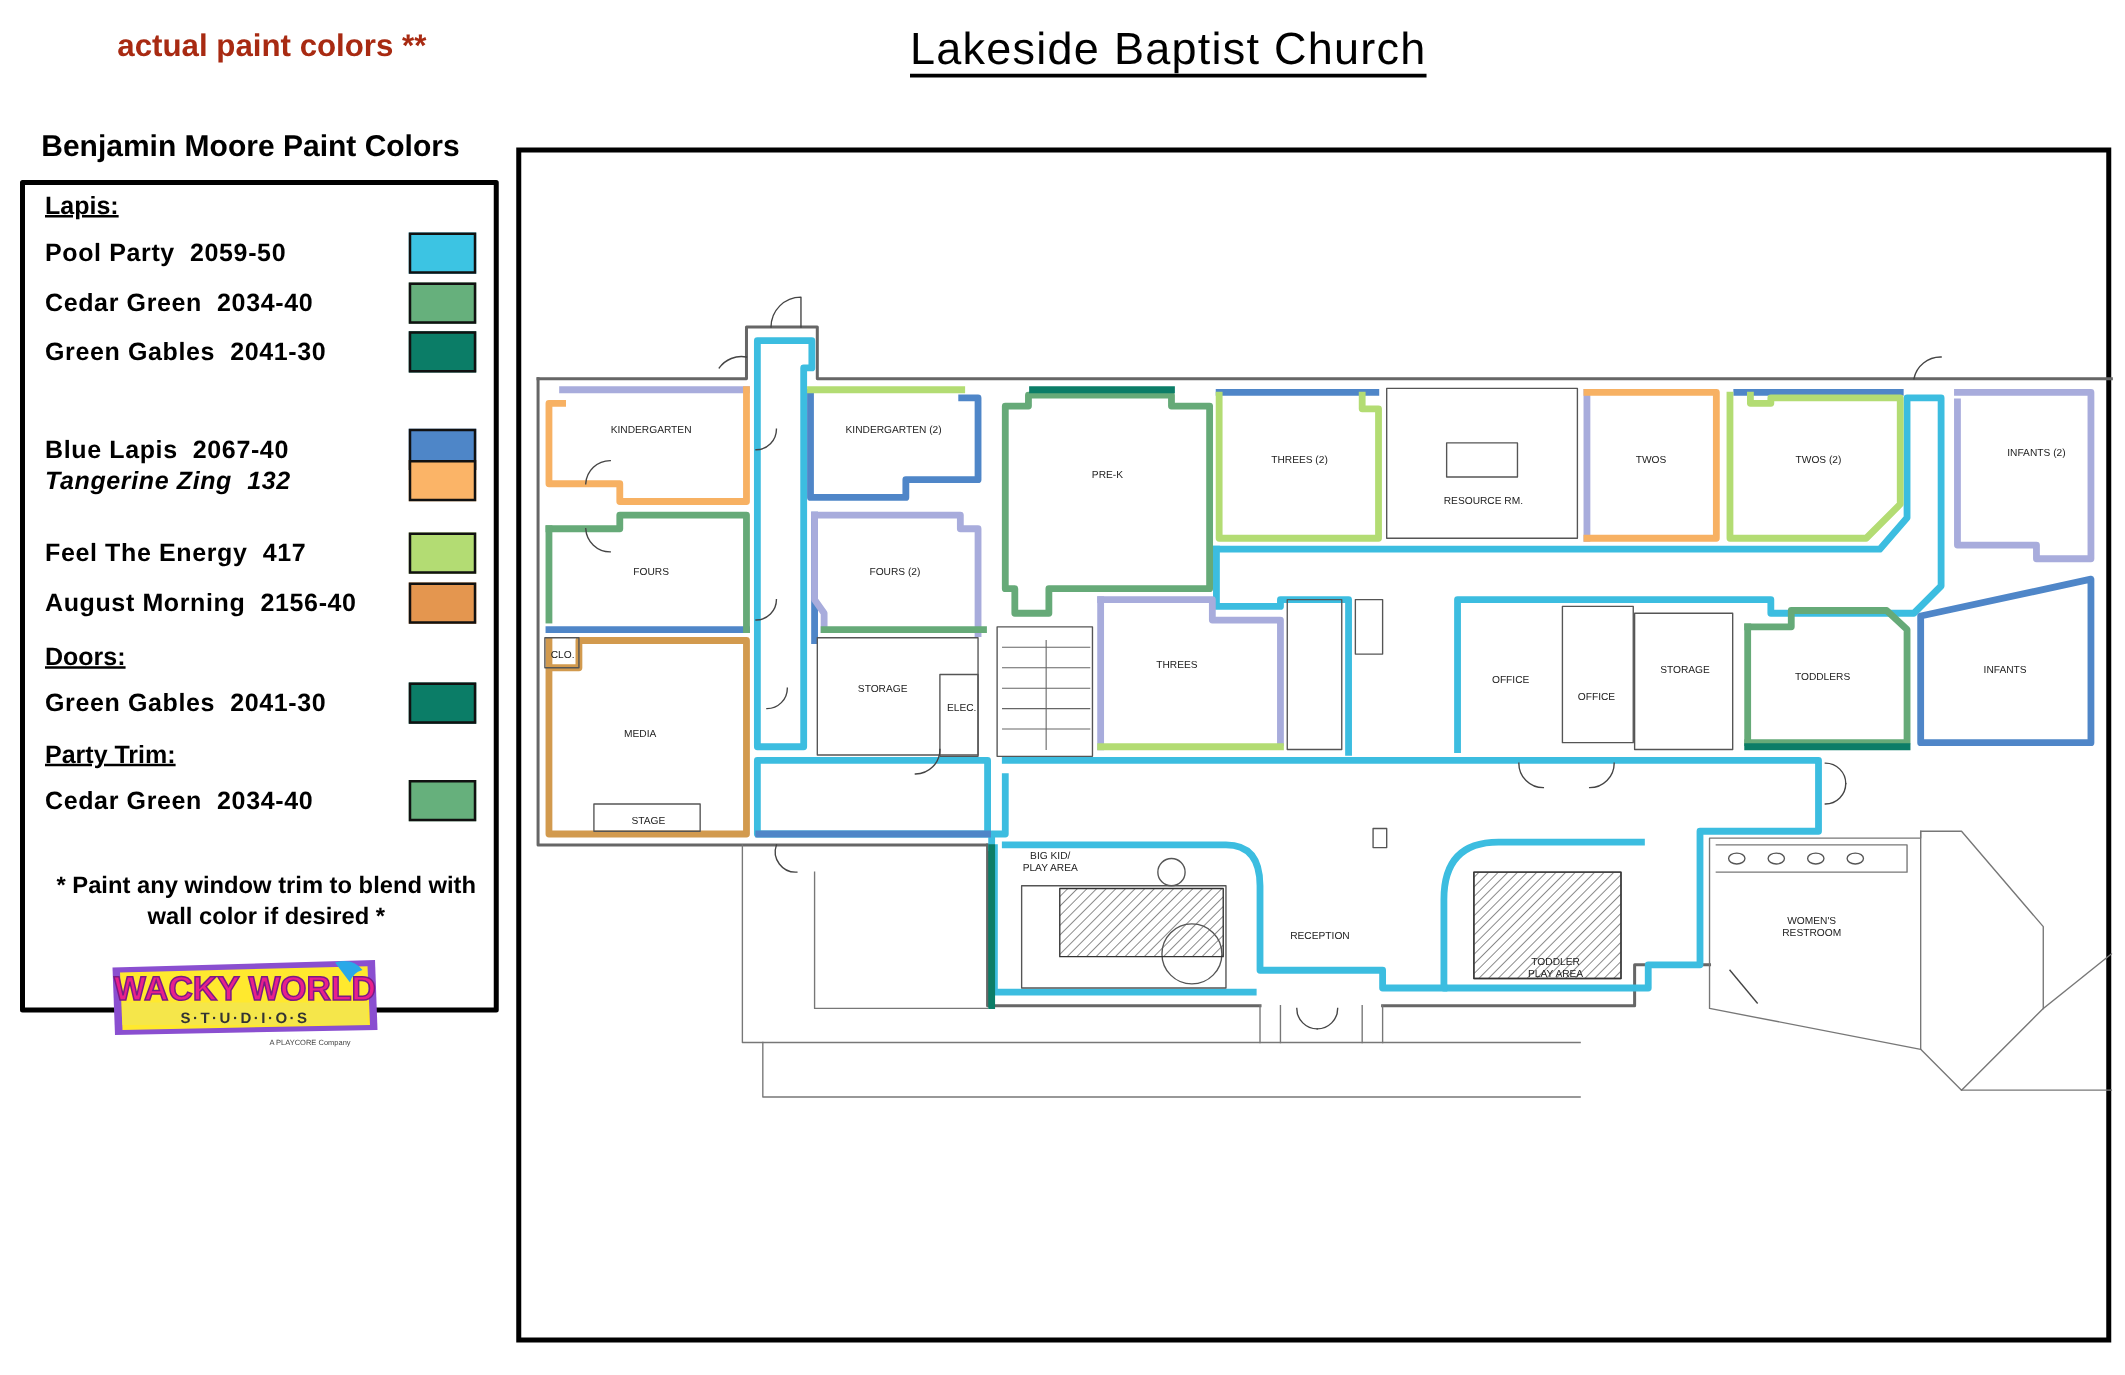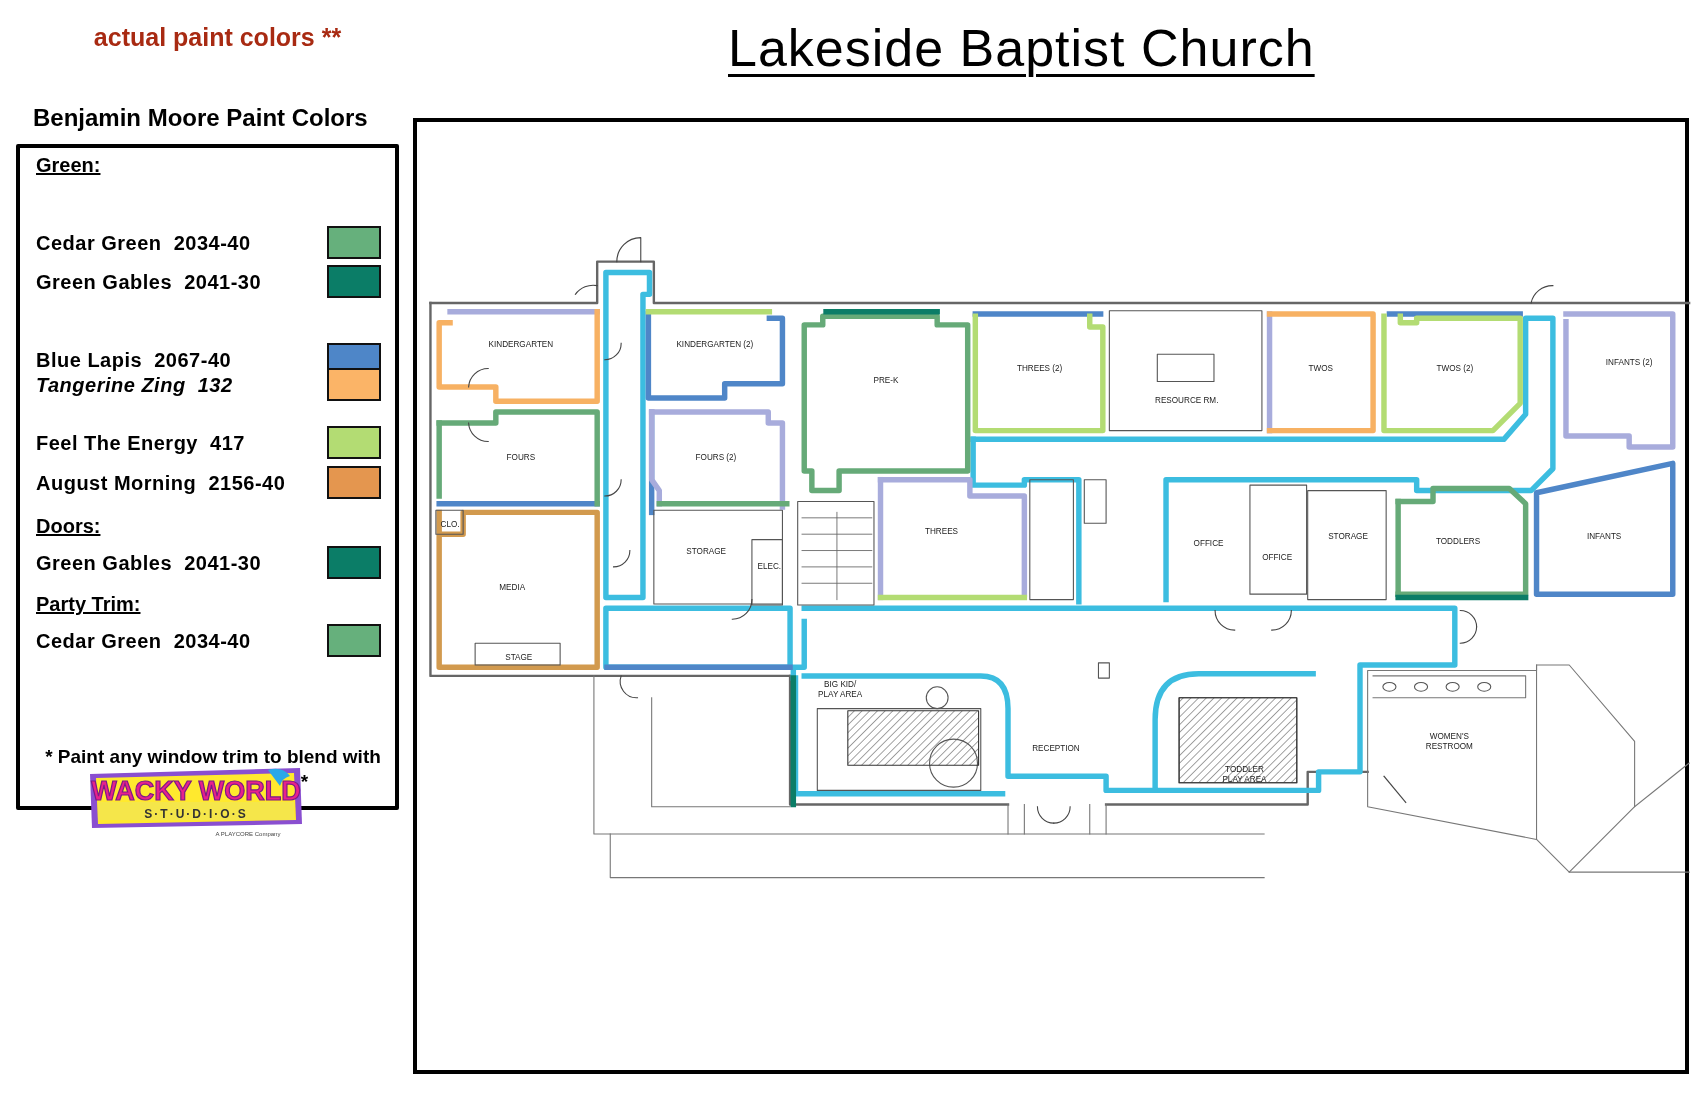--- a/index.html
+++ b/index.html
@@ -4,40 +4,44 @@
 <style>
   html,body{margin:0;padding:0;background:#fff;}
   body{width:1700px;height:1100px;position:relative;overflow:hidden;font-family:"Liberation Sans",sans-serif;}
   .disclaimer{position:absolute;left:0;top:22px;width:435px;text-align:center;color:#a82a12;font-weight:bold;font-size:25px;line-height:31px;font-family:"Liberation Sans",sans-serif;}
   .legend-title{position:absolute;left:33px;top:104px;font-size:24px;font-weight:bold;color:#000;}
   .legend-box{position:absolute;left:16px;top:144px;width:383px;height:666px;border:4px solid #000;border-radius:2px;box-sizing:border-box;}
   .sec{position:absolute;left:16px;font-weight:bold;font-size:20px;text-decoration:underline;color:#000;}
   .row{position:absolute;left:16px;width:345px;height:36px;}
   .row .lbl{position:absolute;left:0;top:6px;font-weight:bold;font-size:20px;letter-spacing:0.5px;color:#000;white-space:pre;}
   .row .sw{position:absolute;right:0;top:0;width:54px;height:33px;border:2px solid #111;box-sizing:border-box;}
-  .note{position:absolute;left:8px;width:370px;text-align:center;font-weight:bold;font-size:19px;line-height:25px;color:#000;margin-top:48px;}
+  .note{position:absolute;left:8px;width:370px;text-align:center;font-weight:bold;font-size:19px;line-height:25px;color:#000;}
   .logo{position:absolute;left:88px;top:768px;width:216px;height:72px;}
-  .title{position:absolute;left:728px;top:18px;font-size:52px;color:#000;text-decoration:underline;text-decoration-thickness:3px;text-underline-offset:8px;letter-spacing:1px;font-family:"Liberation Sans",sans-serif;}
+  .title{position:absolute;left:728px;top:18px;font-size:36px;color:#000;text-decoration:underline;text-decoration-thickness:3px;text-underline-offset:8px;letter-spacing:1px;font-family:"Liberation Sans",sans-serif;}
   .frame{position:absolute;left:413px;top:118px;width:1276px;height:956px;border:4px solid #000;box-sizing:border-box;}
   .plan{position:absolute;left:0;top:0;width:1700px;height:1100px;pointer-events:none;}
   .plan text{font-family:"Liberation Sans",sans-serif;font-size:7.5px;fill:#222;}
 </style>
 </head>
 <body>
 
 <div class="disclaimer">
   <div>actual paint colors **</div>
 </div>
 
 <div class="title">Lakeside Baptist Church</div>
 
 <div class="legend-title">Benjamin Moore Paint Colors</div>
 <div class="legend-box">
-  <div class="sec" style="top:6px;">Green:</div>
-
+  <div class="sec" style="top:6px;">Lapis:</div>
+
+  <div class="row" style="top:38px;">
+    <span class="lbl">Pool Party  2059-50</span>
+    <span class="sw" style="background:#3cc4e3"></span>
+  </div>
   <div class="row" style="top:78px;">
     <span class="lbl">Cedar Green  2034-40</span>
     <span class="sw" style="background:#66b07c"></span>
   </div>
   <div class="row" style="top:117px;">
     <span class="lbl">Green Gables  2041-30</span>
     <span class="sw" style="background:#0b7d67"></span>
   </div>
   <div class="row" style="top:156px;margin-top:39px;">
     <span class="lbl">Blue Lapis  2067-40</span>

